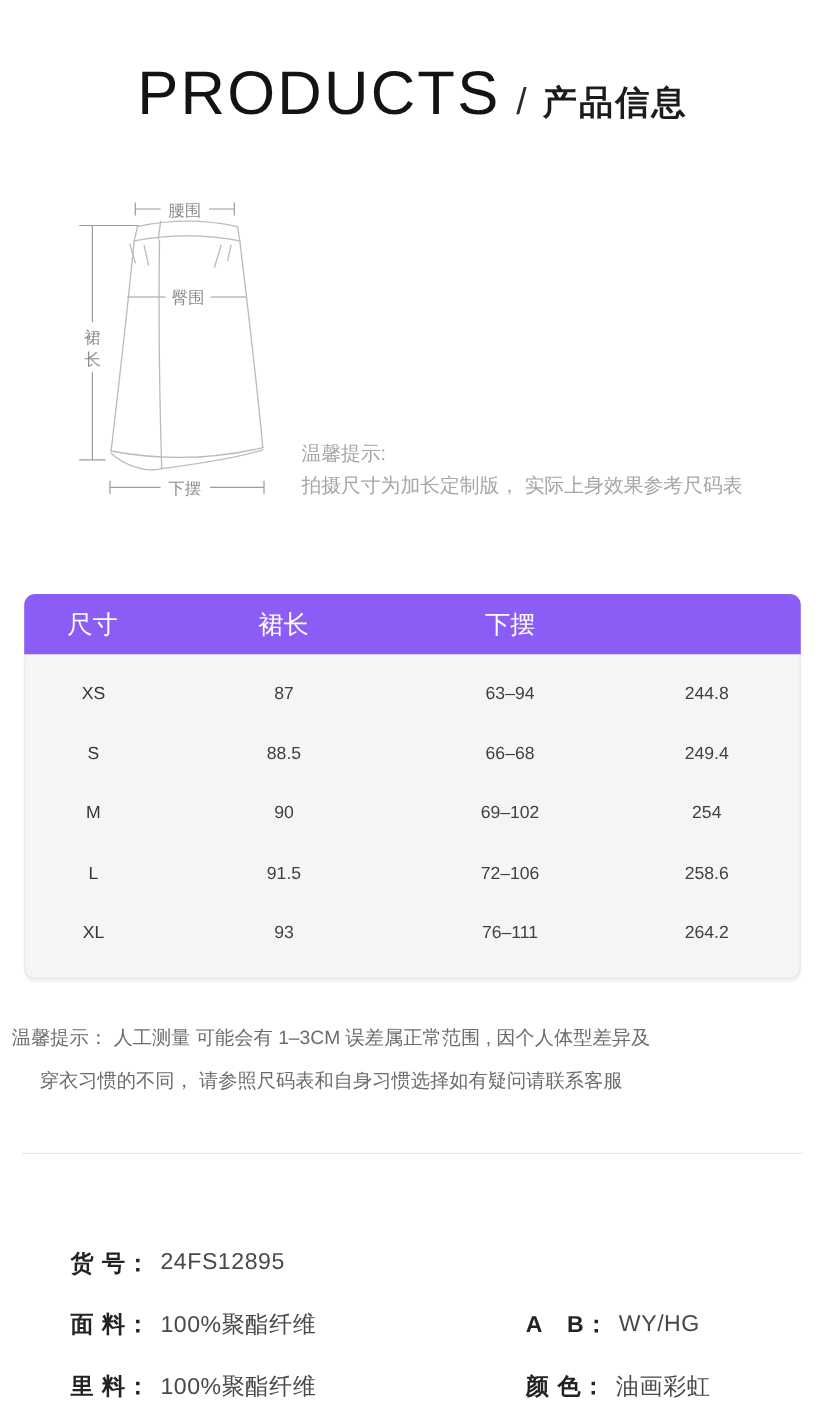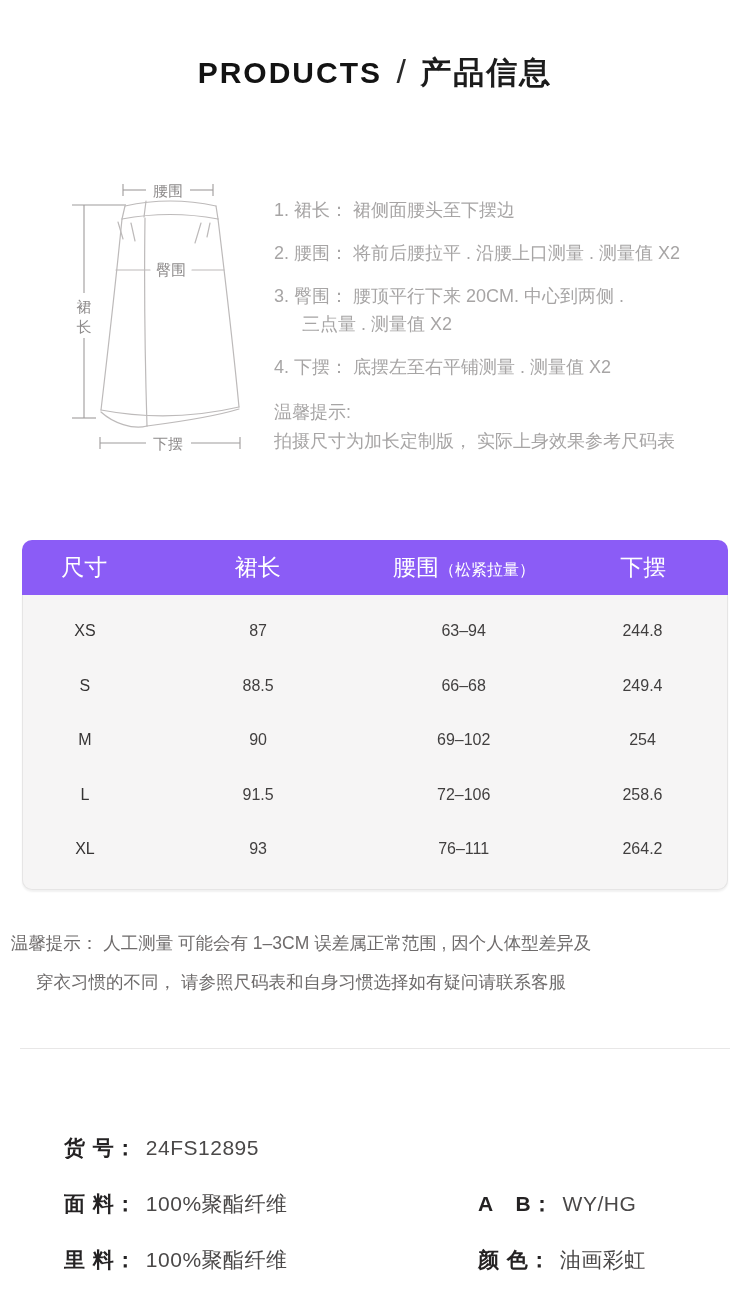--- a/index.html
+++ b/index.html
@@ -3,21 +3,21 @@
 <meta charset="utf-8">
 <style>
   * { margin:0; padding:0; box-sizing:border-box; }
   html,body { width:750px; height:1297px; background:#ffffff; overflow:hidden;
               font-family:"Liberation Sans","DejaVu Sans",sans-serif; }
   .page { position:relative; width:750px; height:1297px; background:#fff; }
 
   
   .page-title { position:absolute; top:52px; left:0; width:750px; text-align:center;
                 color:#131313; white-space:nowrap; }
-  .title-en  { font-size:30px; font-weight:700; letter-spacing:2px; }
+  .title-en  { font-size:56px; font-weight:400; letter-spacing:2px; }
   .title-sep { font-size:34px; font-weight:300; color:#2a2a2a; margin:0 10px; }
   .title-zh  { font-size:31px; font-weight:700; letter-spacing:2px; color:#1c1c1c; }
 
   
   .diagram { position:absolute; left:58px; top:160px; }
   .diagram svg { display:block; }
   .sketch { stroke:#bdbaba; stroke-width:1.2; fill:none; stroke-linecap:round; }
   .measure-line { stroke:#9e9b9b; stroke-width:1.1; fill:none; }
   .diag-label { fill:#8e8b8b; font-size:15px; text-anchor:middle; }
 
@@ -121,42 +121,30 @@
         <path d="M 87,58 C 86,130 87,200 89,266"></path>
 
         <path d="M 43,250 Q 112,263 181,247"></path>
         <path d="M 43,252 C 55,263 75,270 89,266"></path>
         <path d="M 89,266 C 120,262 155,257 181,249"></path>
       </g>
       <text class="diag-label" x="113" y="115">臀围</text>
     </svg>
   </div>
 
-  <div class="instructions">
-    <div class="ins-row">1. 裙长： 裙侧面腰头至下摆边</div>
-    <div class="ins-row">2. 腰围： 将前后腰拉平 . 沿腰上口测量 . 测量值 X2</div>
-    <div class="ins-row">
-      <div>3. 臀围： 腰顶平行下来 20CM. 中心到两侧 .</div>
-      <div class="ins-cont">三点量 . 测量值 X2</div>
-    </div>
-    <div class="ins-row last">4. 下摆： 底摆左至右平铺测量 . 测量值 X2</div>
-  </div>
 
   <div class="tip1">
     <div>温馨提示:</div>
     <div>拍摄尺寸为加长定制版， 实际上身效果参考尺码表</div>
   </div>
 
   <div class="size-table">
     <div class="st-head">
       <div>尺寸</div>
       <div>裙长</div>
-      <div>
-        <span>腰围</span><span class="sub">（松紧拉量）</span>
-      </div>
       <div>下摆</div>
     </div>
     <div class="st-body">
       <div class="st-row">
         <div class="size-cell">XS</div>
         <div>87</div>
         <div>63–94</div>
         <div>244.8</div>
       </div>
       <div class="st-row">

